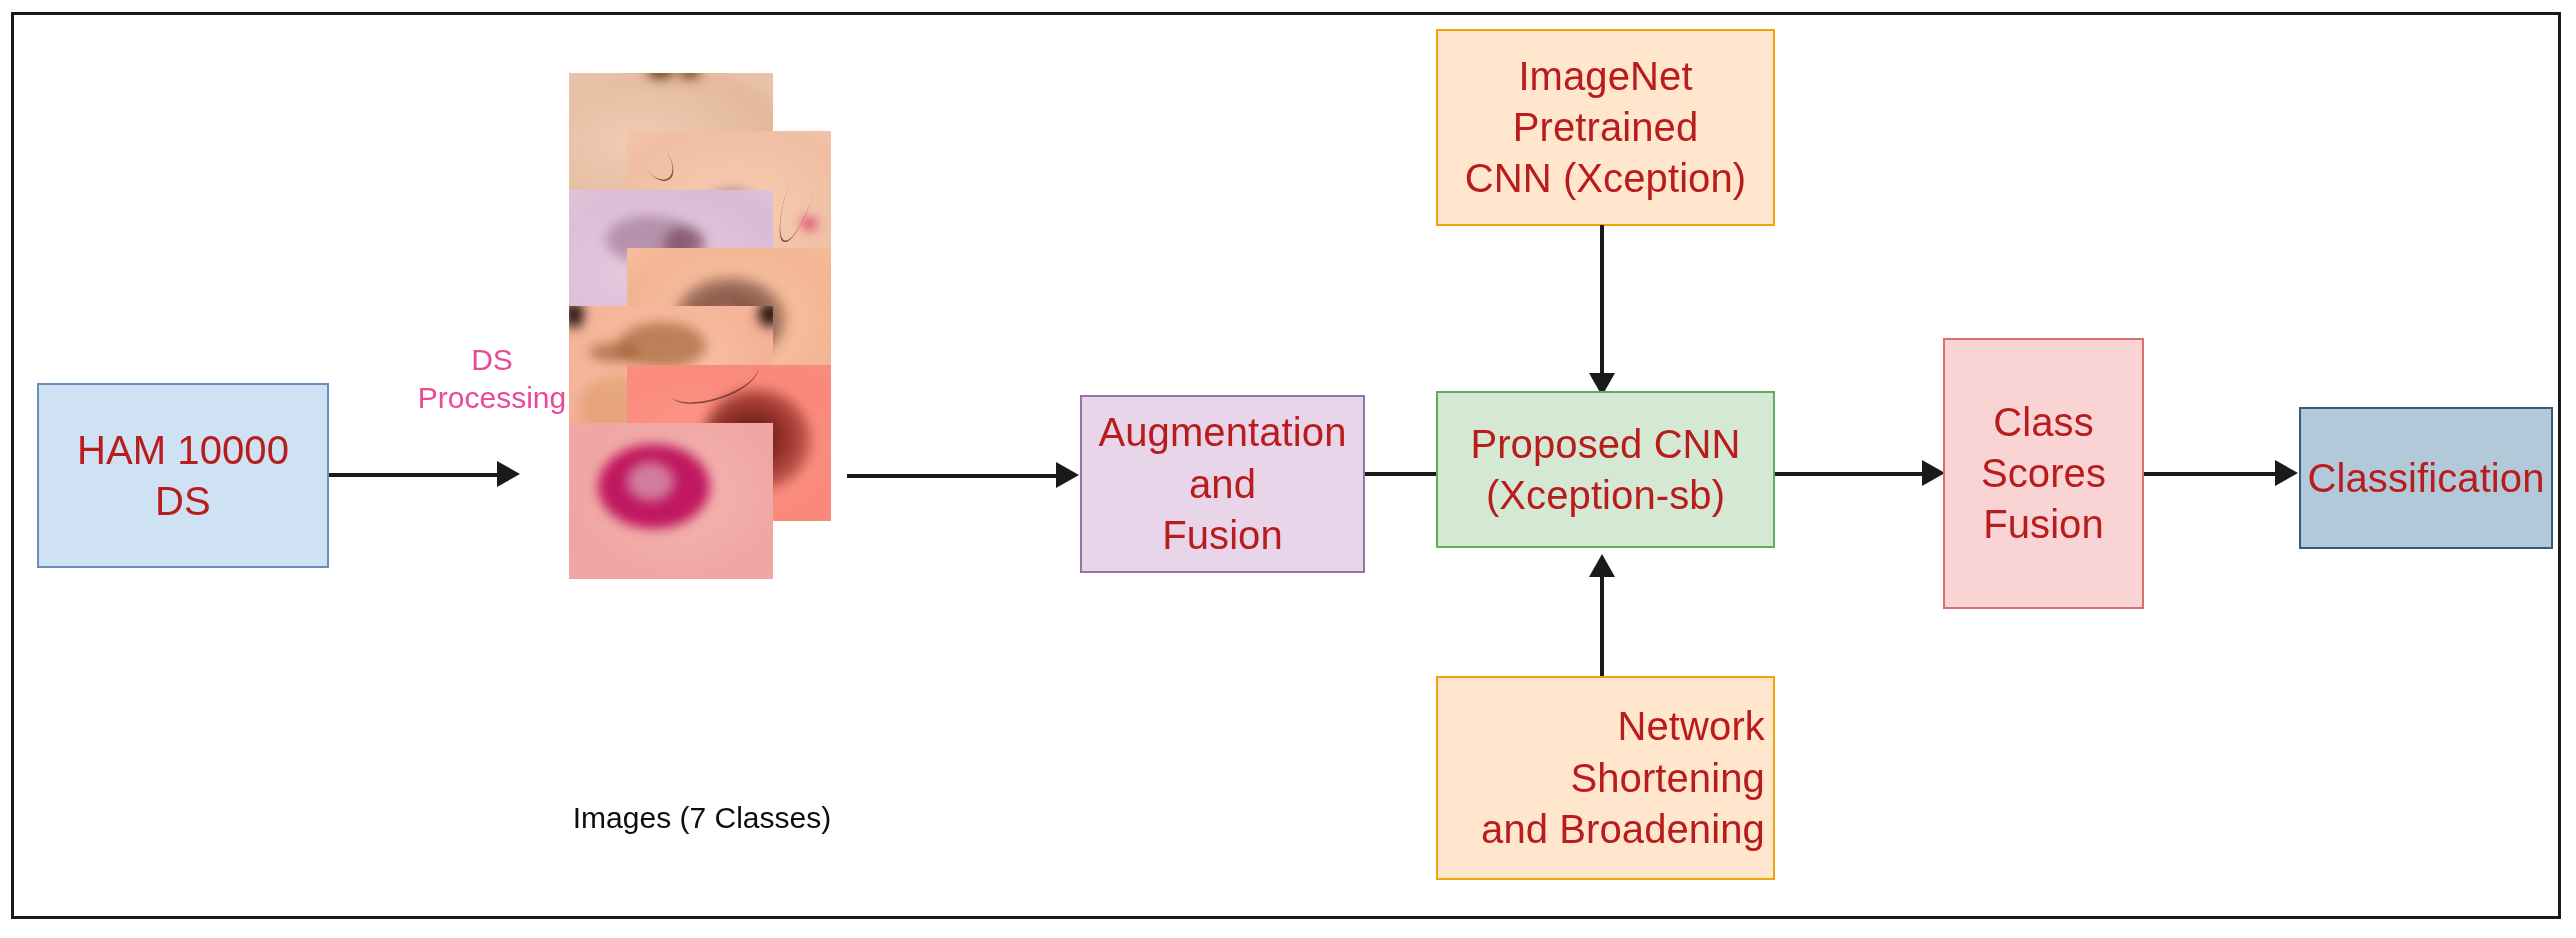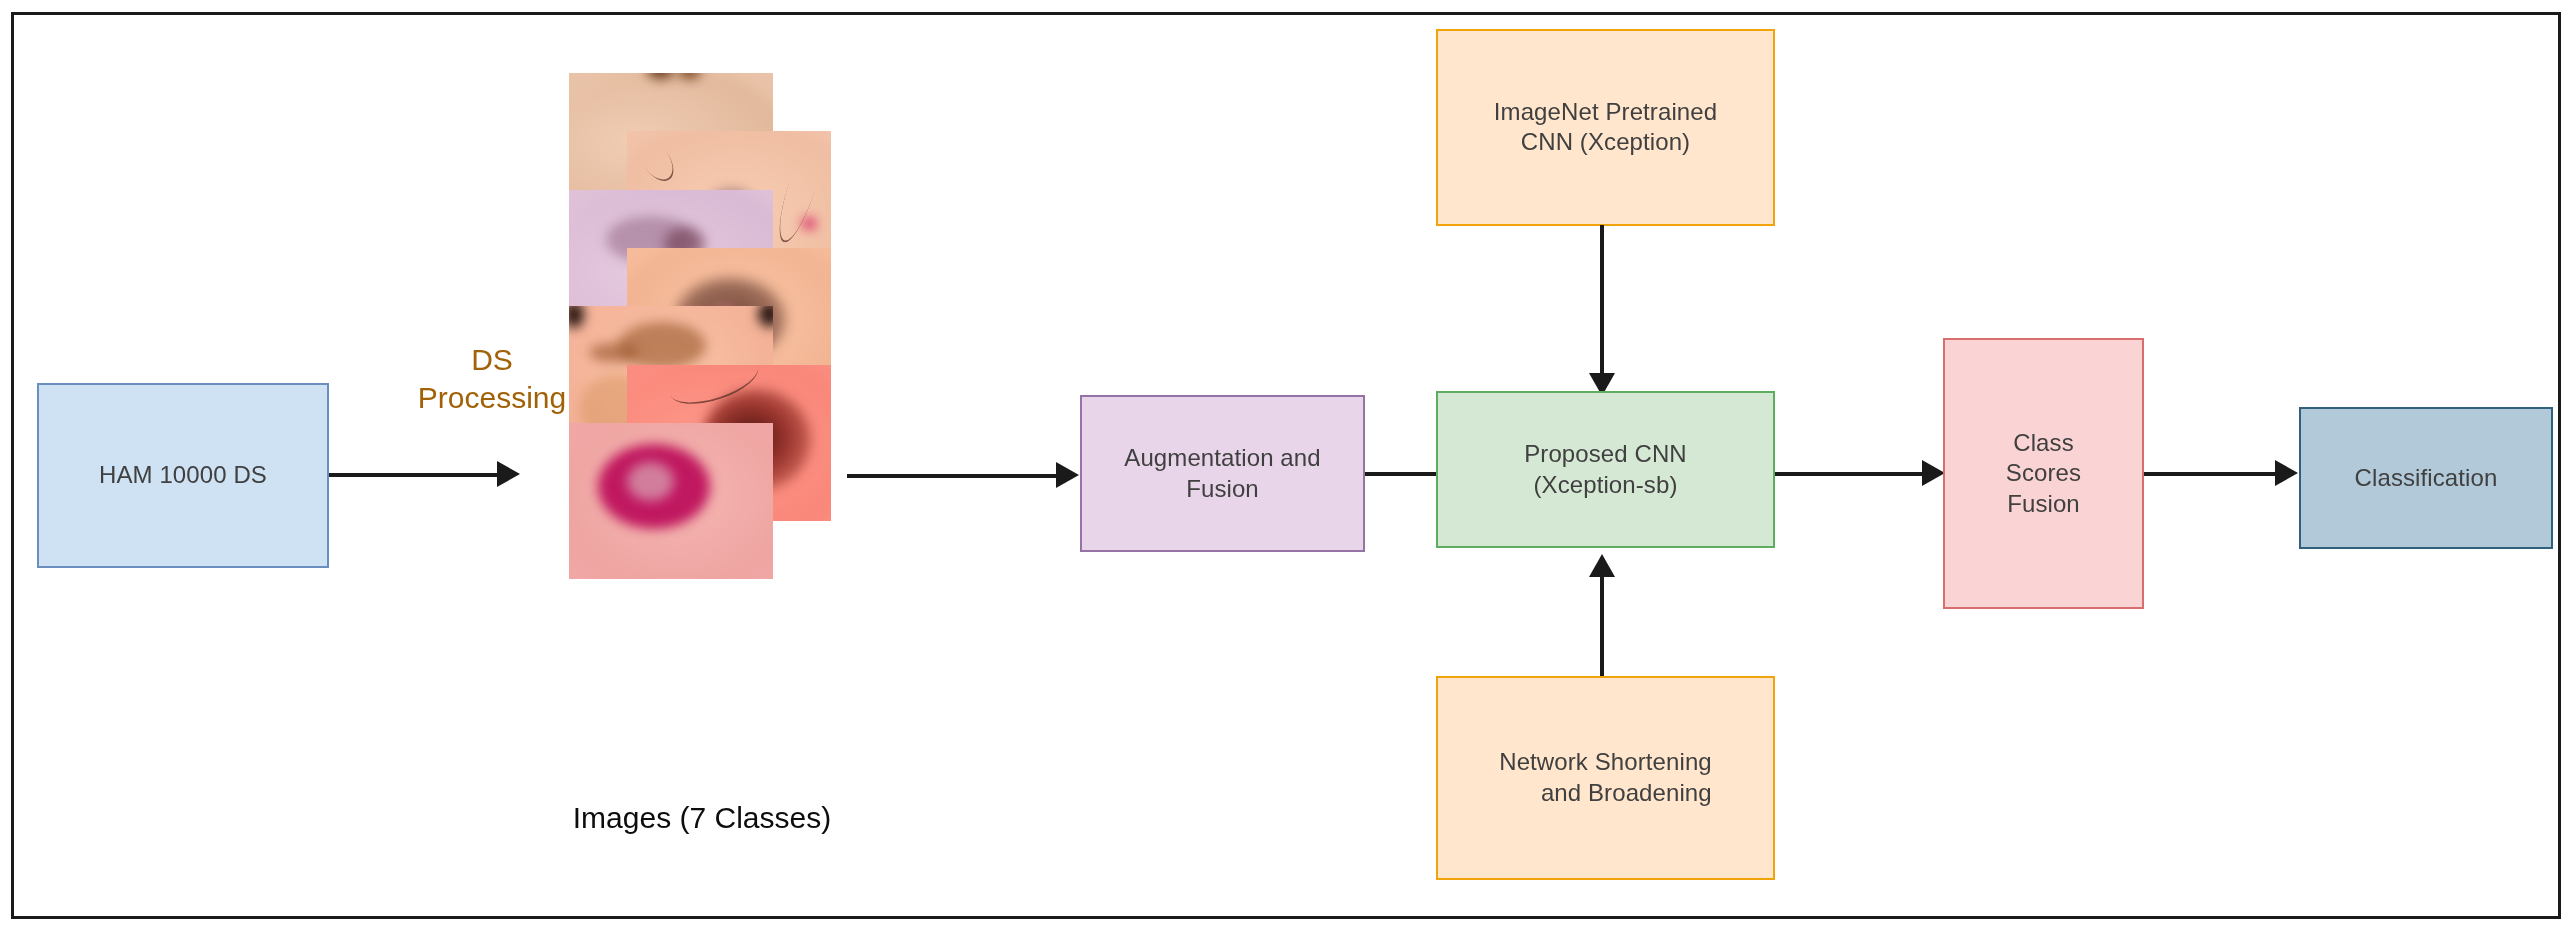--- a/index.html
+++ b/index.html
@@ -28,22 +28,22 @@
     box-sizing: border-box;
     background: #ffffff;
   }
   .node {
     position: absolute;
     box-sizing: border-box;
     display: flex;
     align-items: center;
     justify-content: center;
     text-align: center;
-    color: #404040;
-    font-size: 24px;
+    color: #b91c1c;
+    font-size: 40px;
     line-height: 1.28;
     letter-spacing: 0.1px;
     padding: 4.1px 8.1px;
   }
   .node span { display: block; }
   
   .hline {
     position: absolute;
     height: 4.1px;
     background: #1a1a1a;
@@ -71,21 +71,21 @@
     position: absolute;
     width: 0; height: 0;
     border-left: 13.6px solid transparent;
     border-right: 13.6px solid transparent;
     border-bottom: 23px solid #1a1a1a;
   }
   .edge-label {
     position: absolute;
     font-size: 30px;
     line-height: 1.25;
-    color: #a16207;
+    color: #ec4899;
     text-align: center;
   }
   .caption {
     position: absolute;
     font-size: 30px;
     color: #0d0d0d;
     text-align: center;
   }
   
   #img-stack {
@@ -184,21 +184,21 @@
       </div>
     </div>
 
     <div class="caption" style="left:471px; top:786px; width:434px;">
       <span>Images (7 Classes)</span>
     </div>
 
     <div class="hline" style="left:833px; top:459px; width:210px;"></div>
     <div class="arrow-r" style="left:1042px; top:447px;"></div>
 
-    <div class="node" style="left:1066px; top:380px; width:285px; height:157px; background:#e8d5ea; border:2.7px solid #9673a6;">
+    <div class="node" style="left:1066px; top:380px; width:285px; height:178px; background:#e8d5ea; border:2.7px solid #9673a6;">
       <div>
         <span>Augmentation and</span>
         <span>Fusion</span>
       </div>
     </div>
 
     <div class="hline" style="left:1351px; top:457px; width:183px;"></div>
     <div class="arrow-r" style="left:1532px; top:445px;"></div>
 
     <div class="node" style="left:1422px; top:13.6px; width:339px; height:197px; background:#ffe6cc; border:2.7px solid #f0a30a;">

